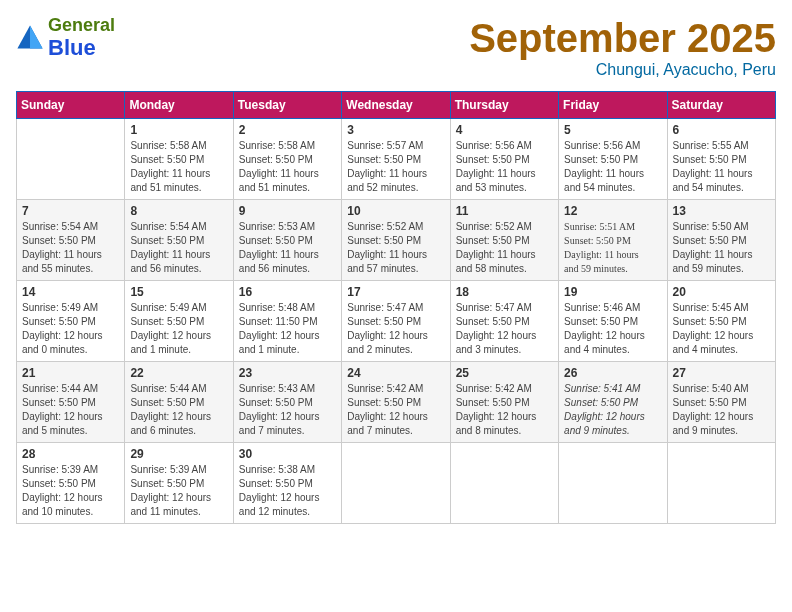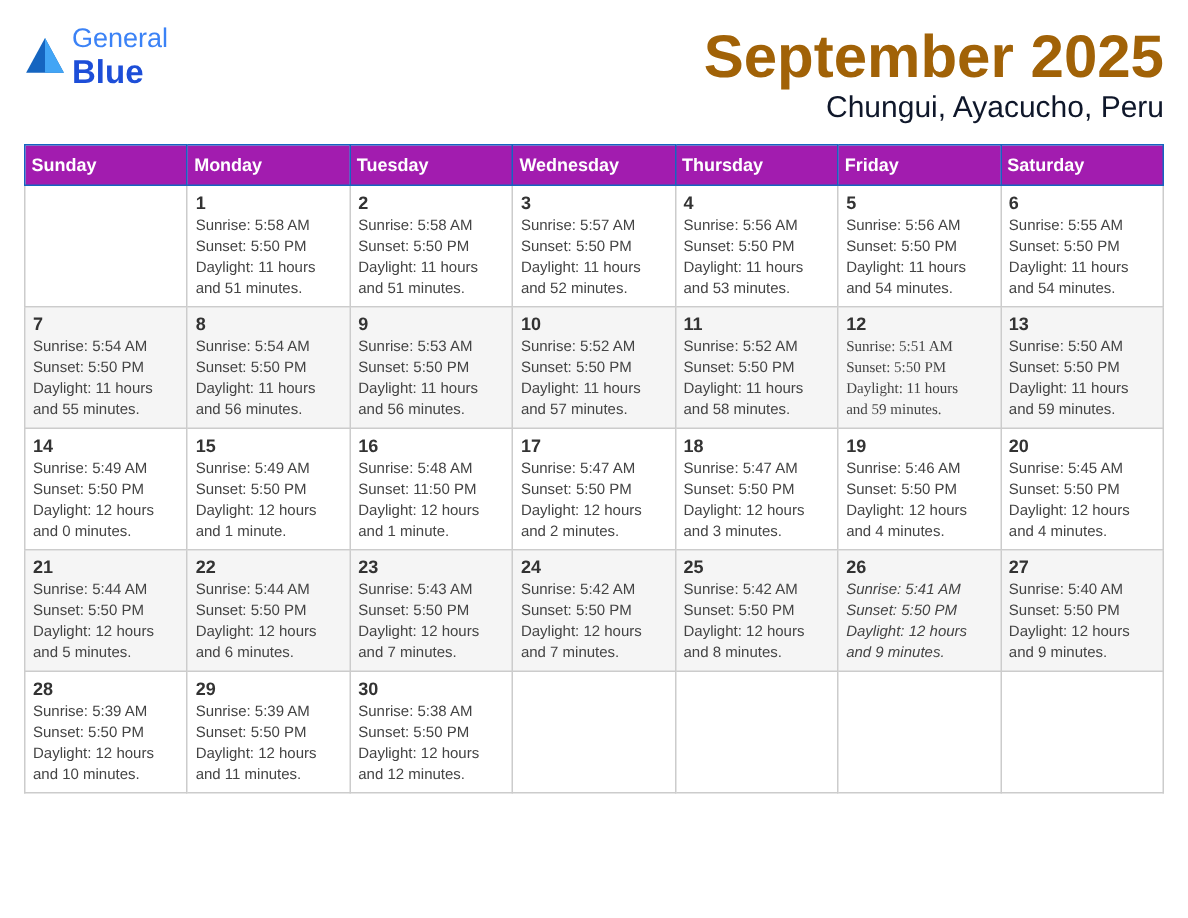--- a/index.html
+++ b/index.html
@@ -20,22 +20,22 @@
       display: flex;
       align-items: center;
     }
     .logo-text {
       display: flex;
       flex-direction: column;
       line-height: 1.1;
     }
     .logo-general {
       font-size: 18px;
-      font-weight: normal;
-      color: #3b82f6;
+      font-weight: bold;
+      color: #4d7c0f;
     }
     .logo-blue {
       font-size: 22px;
       font-weight: bold;
       color: #1d4ed8;
     }
     .logo-icon {
       width: 28px;
       height: 28px;
       margin-right: 4px;
@@ -43,30 +43,30 @@
     .title-section {
       text-align: right;
     }
     .month-title {
       font-size: 40px;
       font-weight: bold;
       color: #a16207;
       text-align: right;
     }
     .location {
-      font-size: 20px;
-      color: #0f172a;
+      font-size: 16px;
+      color: #0369a1;
     }
     table {
       width: 100%;
       border-collapse: collapse;
       font-size: 11px;
     }
     thead tr th {
-      background-color: #a21caf;
+      background-color: #be185d;
       color: #fff;
       padding: 6px 4px;
       text-align: left;
       font-size: 12px;
       font-weight: bold;
       border: 1px solid #1565c0;
     }
     tbody tr td {
       border: 1px solid #ccc;
       vertical-align: top;

